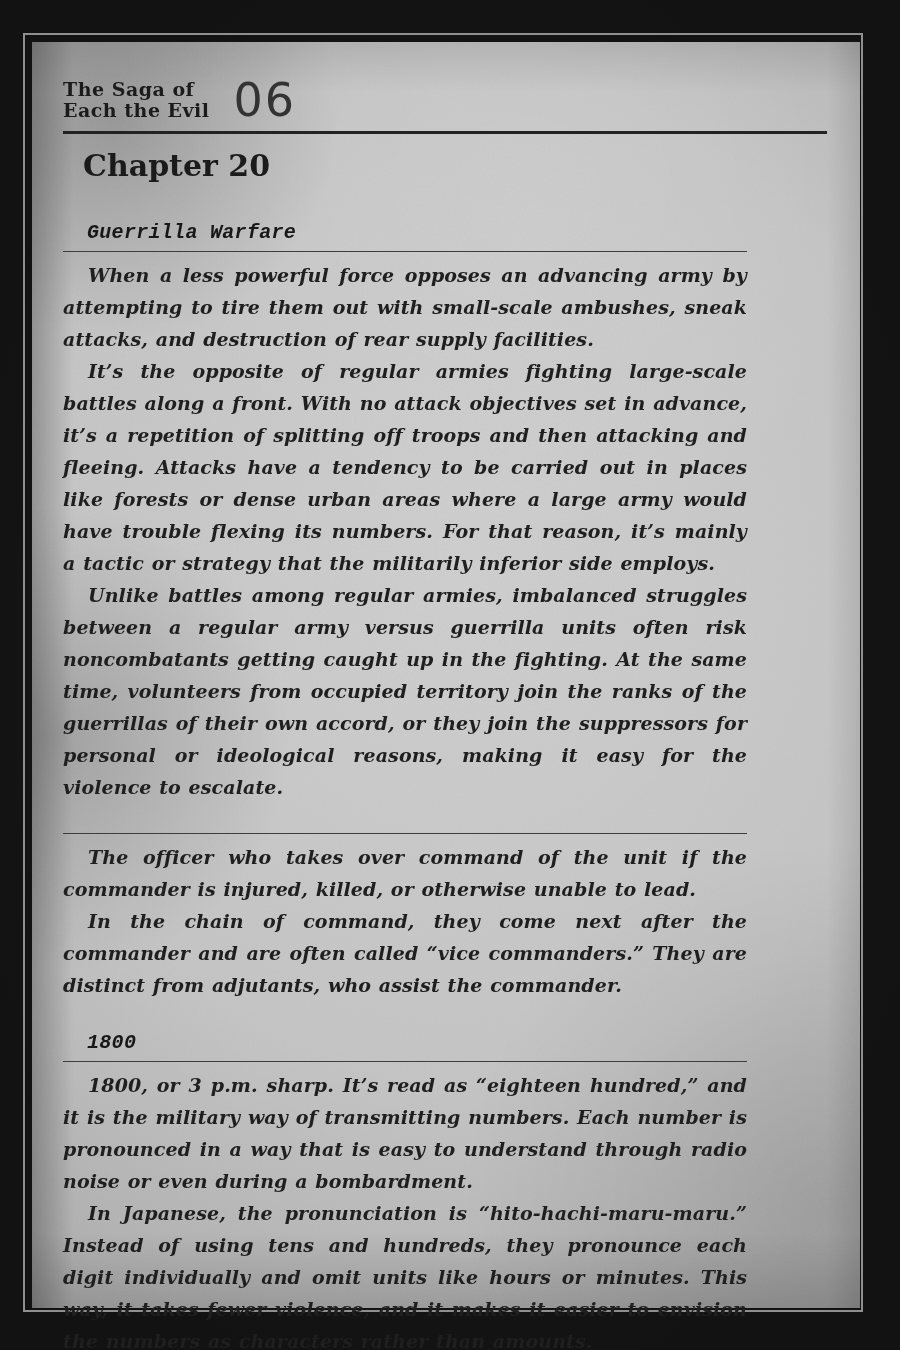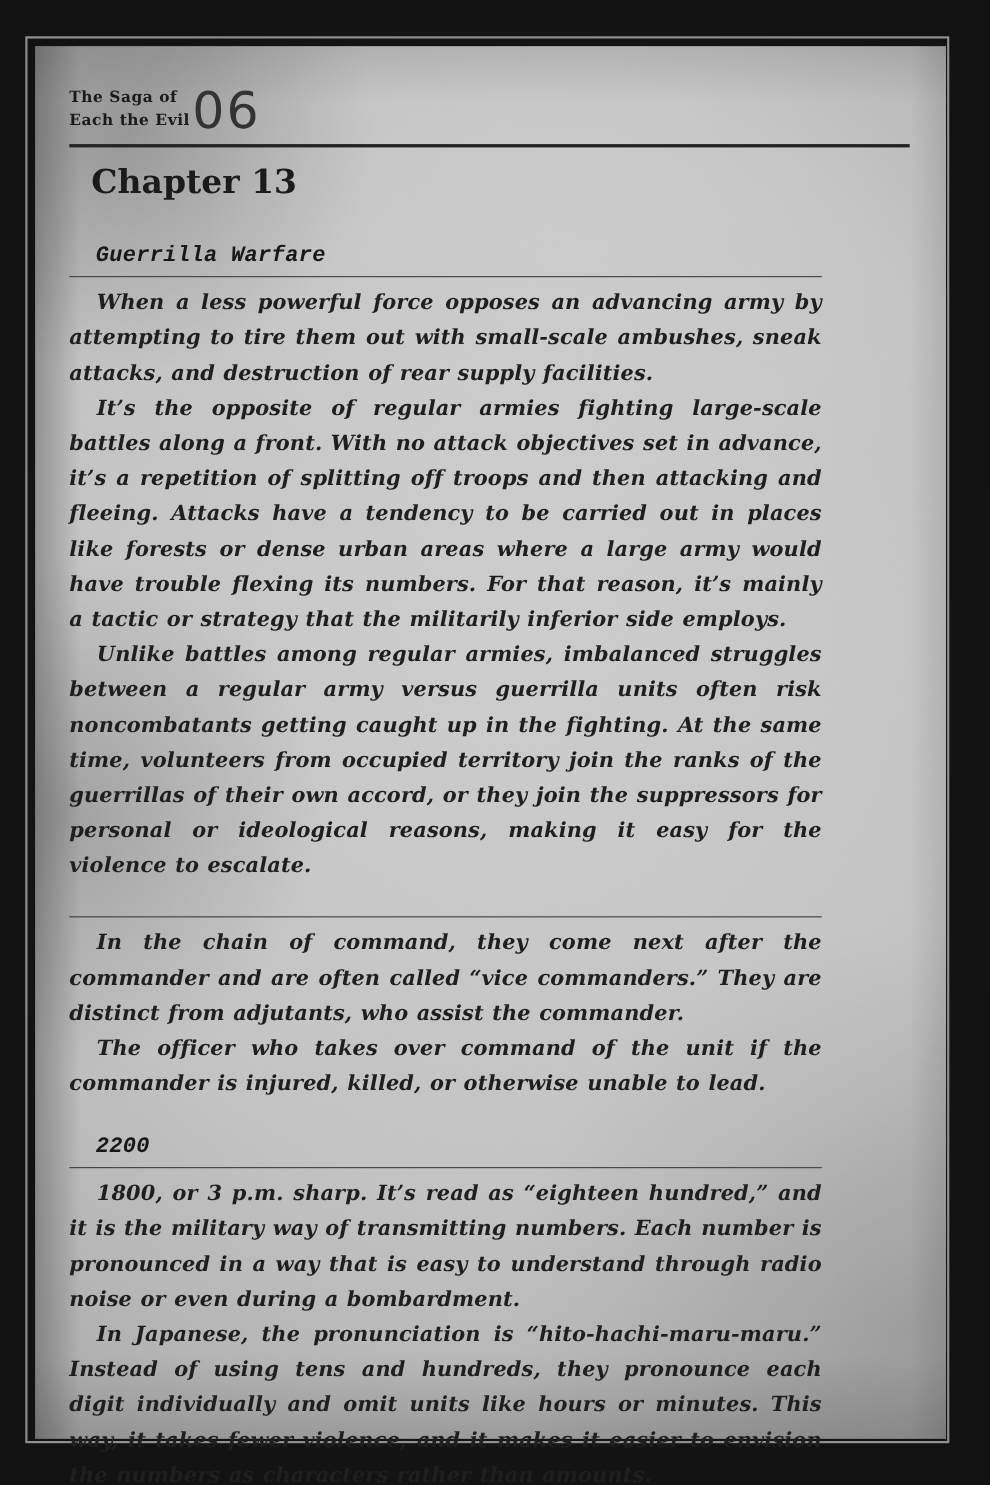--- a/index.html
+++ b/index.html
@@ -65,32 +65,32 @@
     color: #1d1d1d;
   }
   
   .masthead {
     display: flex;
     align-items: flex-start;
     margin-top: 37px;
   }
   .series-title {
     font-weight: bold;
-    font-size: 14px;
+    font-size: 19px;
     line-height: 21px;
     letter-spacing: 0.5px;
     color: #1b1b1b;
   }
   .volume-number {
     font-family: "DejaVu Sans", sans-serif;
     font-size: 46px;
     line-height: 46px;
     font-weight: normal;
     color: #333333;
-    margin-left: 2px;
+    margin-left: 24px;
     margin-top: -2px;
     letter-spacing: 2px;
   }
   .masthead-rule {
     margin-top: 8px;
     width: 764px;
     height: 3px;
     background: #222222;
   }
   
@@ -178,45 +178,45 @@
       <div class="masthead">
         <div class="series-title">
           <div>The Saga of</div>
           <div>Each the Evil</div>
         </div>
         <div class="volume-number">06</div>
       </div>
       <div class="masthead-rule"></div>
 
       <div class="title-row">
-        <div class="chapter-label">Chapter 13</div>
+        <div class="chapter-label">Chapter 20</div>
       </div>
 
       <div class="col">
 
         <div class="section first">
           <div class="section-heading">Guerrilla Warfare</div>
           <div class="section-rule"></div>
           <div class="section-body">
             <p>When a less powerful force opposes an advancing army by attempting to tire them out with small-scale ambushes, sneak attacks, and destruction of rear supply facilities.</p>
             <p>It’s the opposite of regular armies fighting large-scale battles along a front. With no attack objectives set in advance, it’s a repetition of splitting off troops and then attacking and fleeing. Attacks have a tendency to be carried out in places like forests or dense urban areas where a large army would have trouble flexing its numbers. For that reason, it’s mainly a tactic or strategy that the militarily inferior side employs.</p>
             <p>Unlike battles among regular armies, imbalanced struggles between a regular army versus guerrilla units often risk noncombatants getting caught up in the fighting. At the same time, volunteers from occupied territory join the ranks of the guerrillas of their own accord, or they join the suppressors for personal or ideological reasons, making it easy for the violence to escalate.</p>
           </div>
         </div>
 
         <div class="section">
           <div class="section-rule"></div>
           <div class="section-body">
+            <p>The officer who takes over command of the unit if the commander is injured, killed, or otherwise unable to lead.</p>
             <p>In the chain of command, they come next after the commander and are often called “vice commanders.” They are distinct from adjutants, who assist the commander.</p>
-            <p>The officer who takes over command of the unit if the commander is injured, killed, or otherwise unable to lead.</p>
           </div>
         </div>
 
         <div class="section">
-          <div class="section-heading">2200</div>
+          <div class="section-heading">1800</div>
           <div class="section-rule"></div>
           <div class="section-body">
             <p>1800, or 3 p.m. sharp. It’s read as “eighteen hundred,” and it is the military way of transmitting numbers. Each number is pronounced in a way that is easy to understand through radio noise or even during a bombardment.</p>
             <p>In Japanese, the pronunciation is “hito-hachi-maru-maru.” Instead of using tens and hundreds, they pronounce each digit individually and omit units like hours or minutes. This way, it takes fewer violence, and it makes it easier to envision the numbers as characters rather than amounts.</p>
           </div>
         </div>
 
       </div>
     </div>
   </div>

